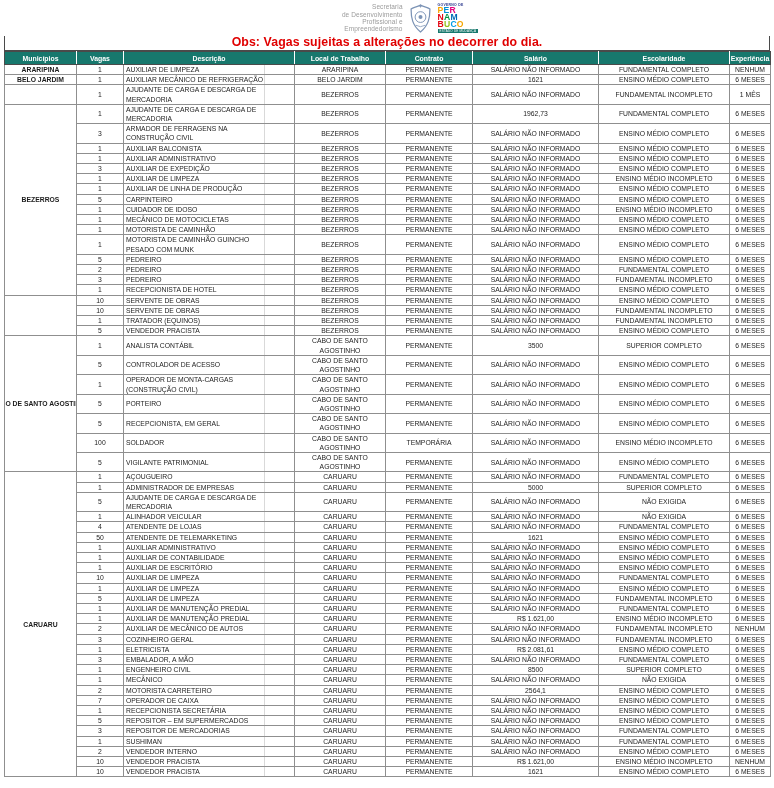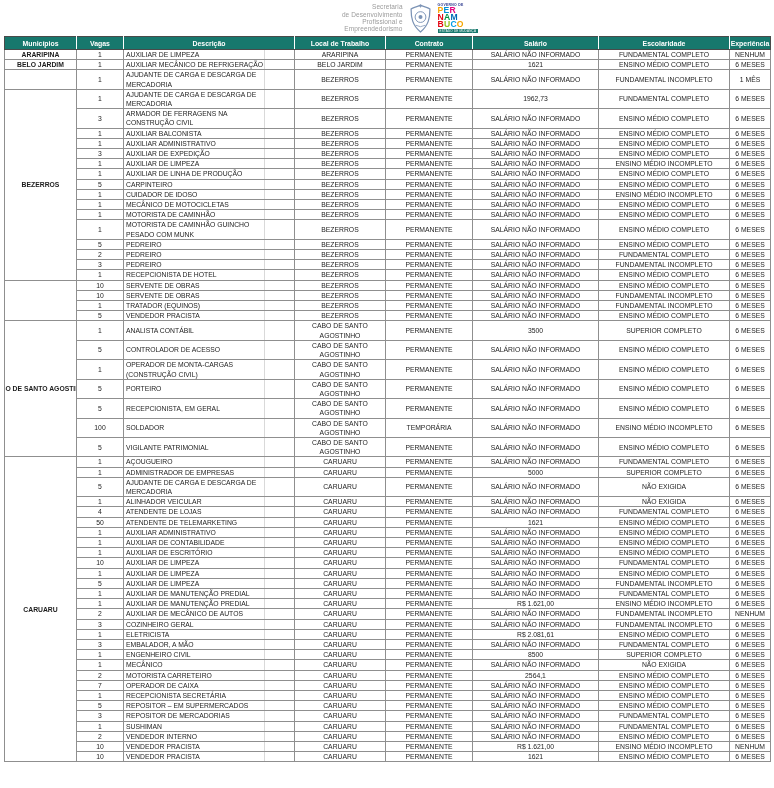--- a/index.html
+++ b/index.html
@@ -72,20 +72,21 @@
       <div class="governo">GOVERNO DE</div>
       <div class="pe-lines">
           <div><span style="color: rgb(245, 165, 0);">P</span><span style="color: rgb(0, 144, 212);">E</span><span style="color: rgb(229, 0, 126);">R</span></div>
           <div><span style="color: rgb(227, 6, 19);">N</span><span style="color: rgb(0, 150, 64);">A</span><span style="color: rgb(0, 105, 180);">M</span></div>
           <div><span style="color: rgb(227, 6, 19);">B</span><span style="color: rgb(149, 193, 31);">U</span><span style="color: rgb(0, 159, 227);">C</span><span style="color: rgb(245, 165, 0);">O</span></div>
         </div>
       <div class="tagline">ESTADO DE MUDANÇA</div>
     </div>
   </div>
 
+  <div class="obs-box">Obs: Vagas sujeitas a alterações no decorrer do dia.</div>
 
   <table>
     <colgroup>
       <col style="width:72px">
         <col style="width:47px">
         <col style="width:171px">
         <col style="width:91px">
       <col style="width:87px">
         <col style="width:126px">
         <col style="width:131px">

